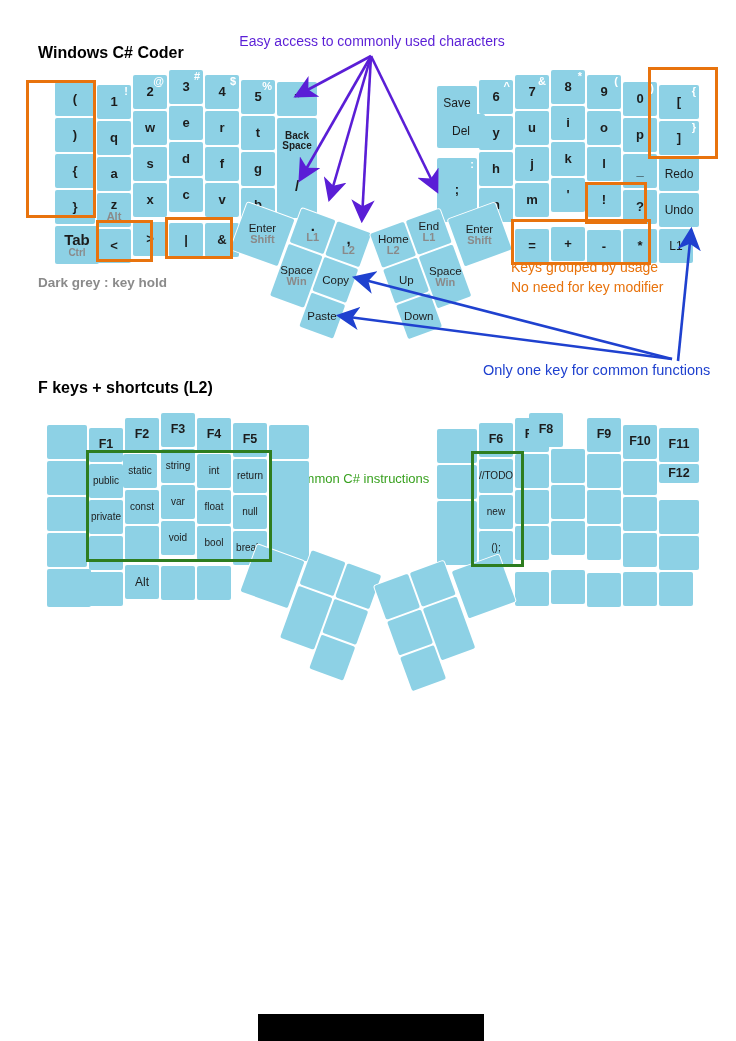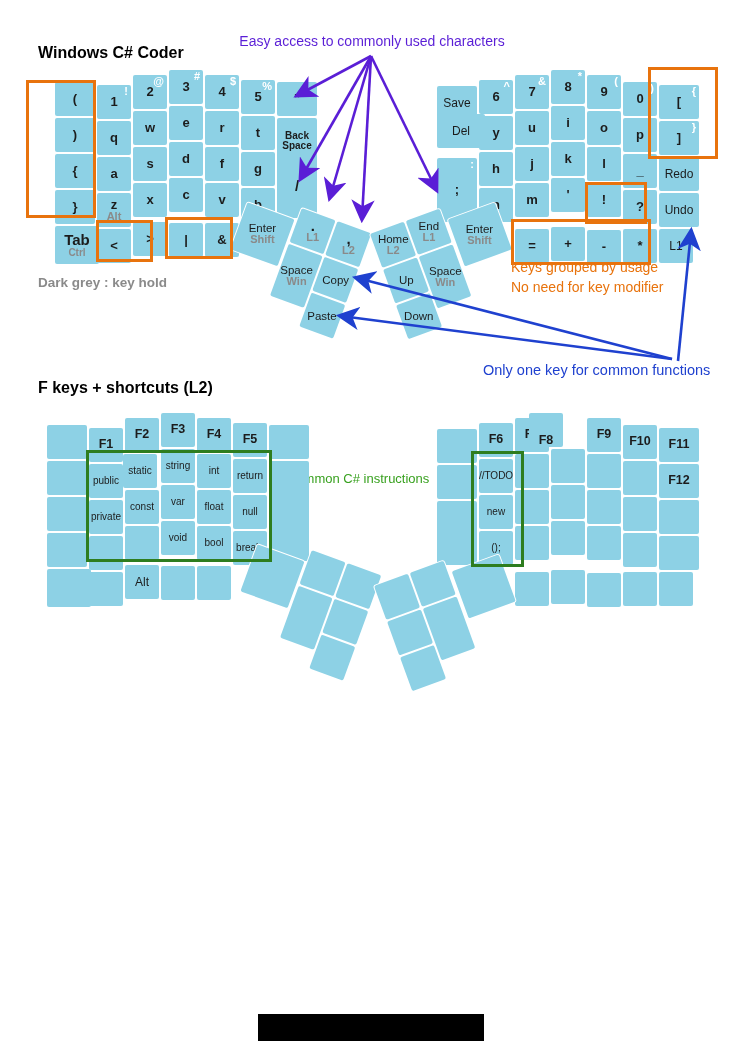--- a/index.html
+++ b/index.html
@@ -562,21 +562,21 @@
       </div>
       <div class="key" style="left: 515px; top: 454px; width: 34px; height: 34px;">
         <span class="inner"></span>
       </div>
       <div class="key" style="left: 515px; top: 490px; width: 34px; height: 34px;">
         <span class="inner"></span>
       </div>
       <div class="key" style="left: 515px; top: 526px; width: 34px; height: 34px;">
         <span class="inner"></span>
       </div>
-      <div class="key fkey" style="left: 529px; top: 413px; width: 34px; height: 34px; justify-content: flex-end;">
+      <div class="key fkey" style="left: 529px; top: 413px; width: 34px; height: 34px;">
         <span class="inner">
           <span class="lbl">F8</span>
         </span>
       </div>
       <div class="key" style="left: 551px; top: 449px; width: 34px; height: 34px;">
         <span class="inner"></span>
       </div>
       <div class="key" style="left: 551px; top: 485px; width: 34px; height: 34px;">
         <span class="inner"></span>
       </div>
@@ -609,21 +609,21 @@
         <span class="inner"></span>
       </div>
       <div class="key" style="left: 623px; top: 533px; width: 34px; height: 34px;">
         <span class="inner"></span>
       </div>
       <div class="key fkey" style="left: 659px; top: 428px; width: 40px; height: 34px;">
         <span class="inner">
           <span class="lbl">F11</span>
         </span>
       </div>
-      <div class="key fkey" style="left: 659px; top: 464px; width: 40px; height: 34px;">
+      <div class="key fkey" style="left: 659px; top: 464px; width: 40px; height: 19px;">
         <span class="inner">
           <span class="lbl">F12</span>
         </span>
       </div>
       <div class="key" style="left: 659px; top: 500px; width: 40px; height: 34px;">
         <span class="inner"></span>
       </div>
       <div class="key" style="left: 659px; top: 536px; width: 40px; height: 34px;">
         <span class="inner"></span>
       </div>

